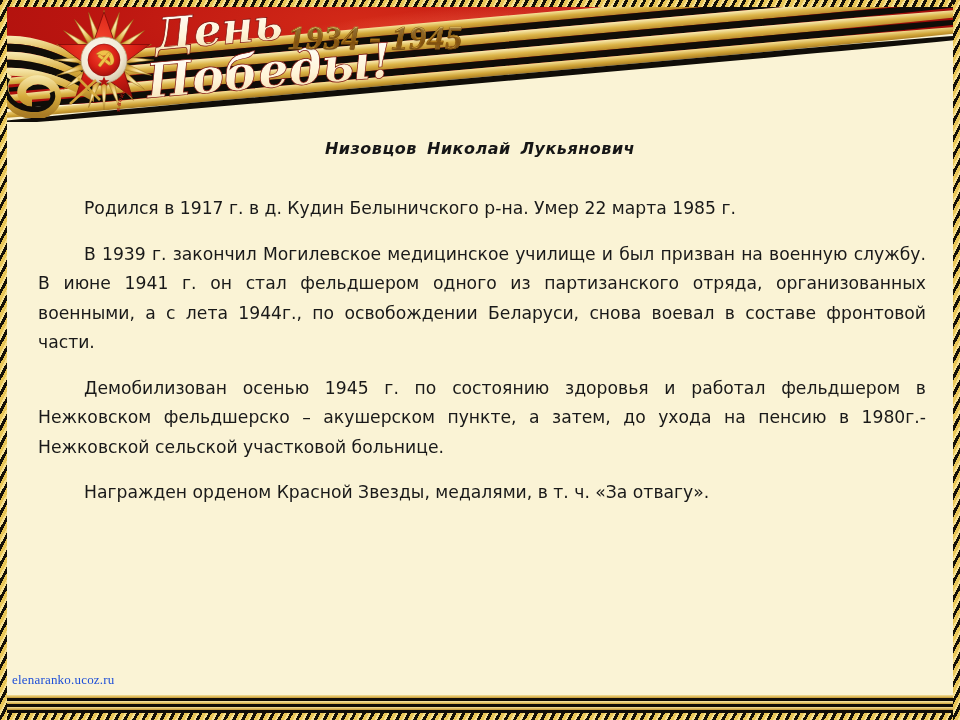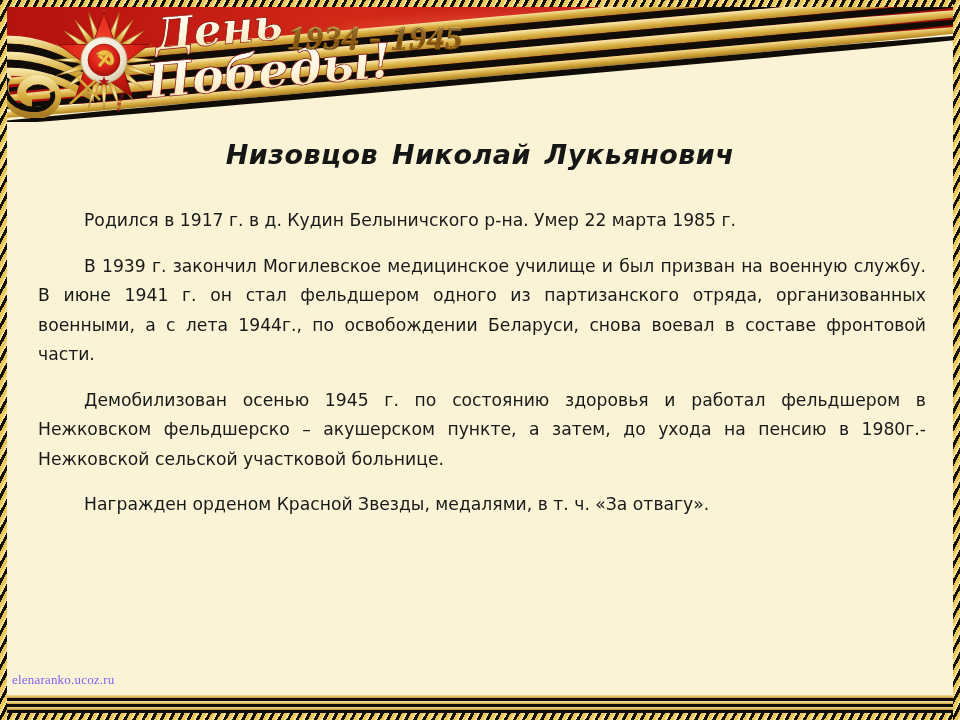--- a/index.html
+++ b/index.html
@@ -146,21 +146,21 @@
     position: absolute;
     left: 0; top: 122px;
     width: 960px;
     z-index: 15;
   }
   .doc-title {
     text-align: center;
     font-family: "DejaVu Sans", sans-serif;
     font-weight: bold;
     font-style: italic;
-    font-size: 27px;
+    font-size: 16px;
     color: #161616;
     letter-spacing: 0.5px;
     margin: 17px 0 0 0;
     word-spacing: 4px;
   }
   .body-text {
     margin: 36px 18px 0 22px;
     font-family: "DejaVu Sans", sans-serif;
     font-size: 17.2px;
     line-height: 29.5px;
@@ -191,21 +191,21 @@
   .fr4 { height: 3px; background: #100d08; }
   .fr5 { height: 3px; background: linear-gradient(#f4e09a, #bf9330); }
   .fr6 { height: 3px; background: #100d08; }
 
   .watermark {
     position: absolute;
     left: 12px; bottom: 32px;
     z-index: 25;
     font-family: "Liberation Serif", "DejaVu Serif", serif;
     font-size: 13px;
-    color: #8b5cf6;
+    color: #1d4ed8;
     letter-spacing: 0.2px;
   }
 </style>
 </head>
 <body>
 
 <div class="slide">
 
   <div class="header">
     <div class="header-red"></div>

